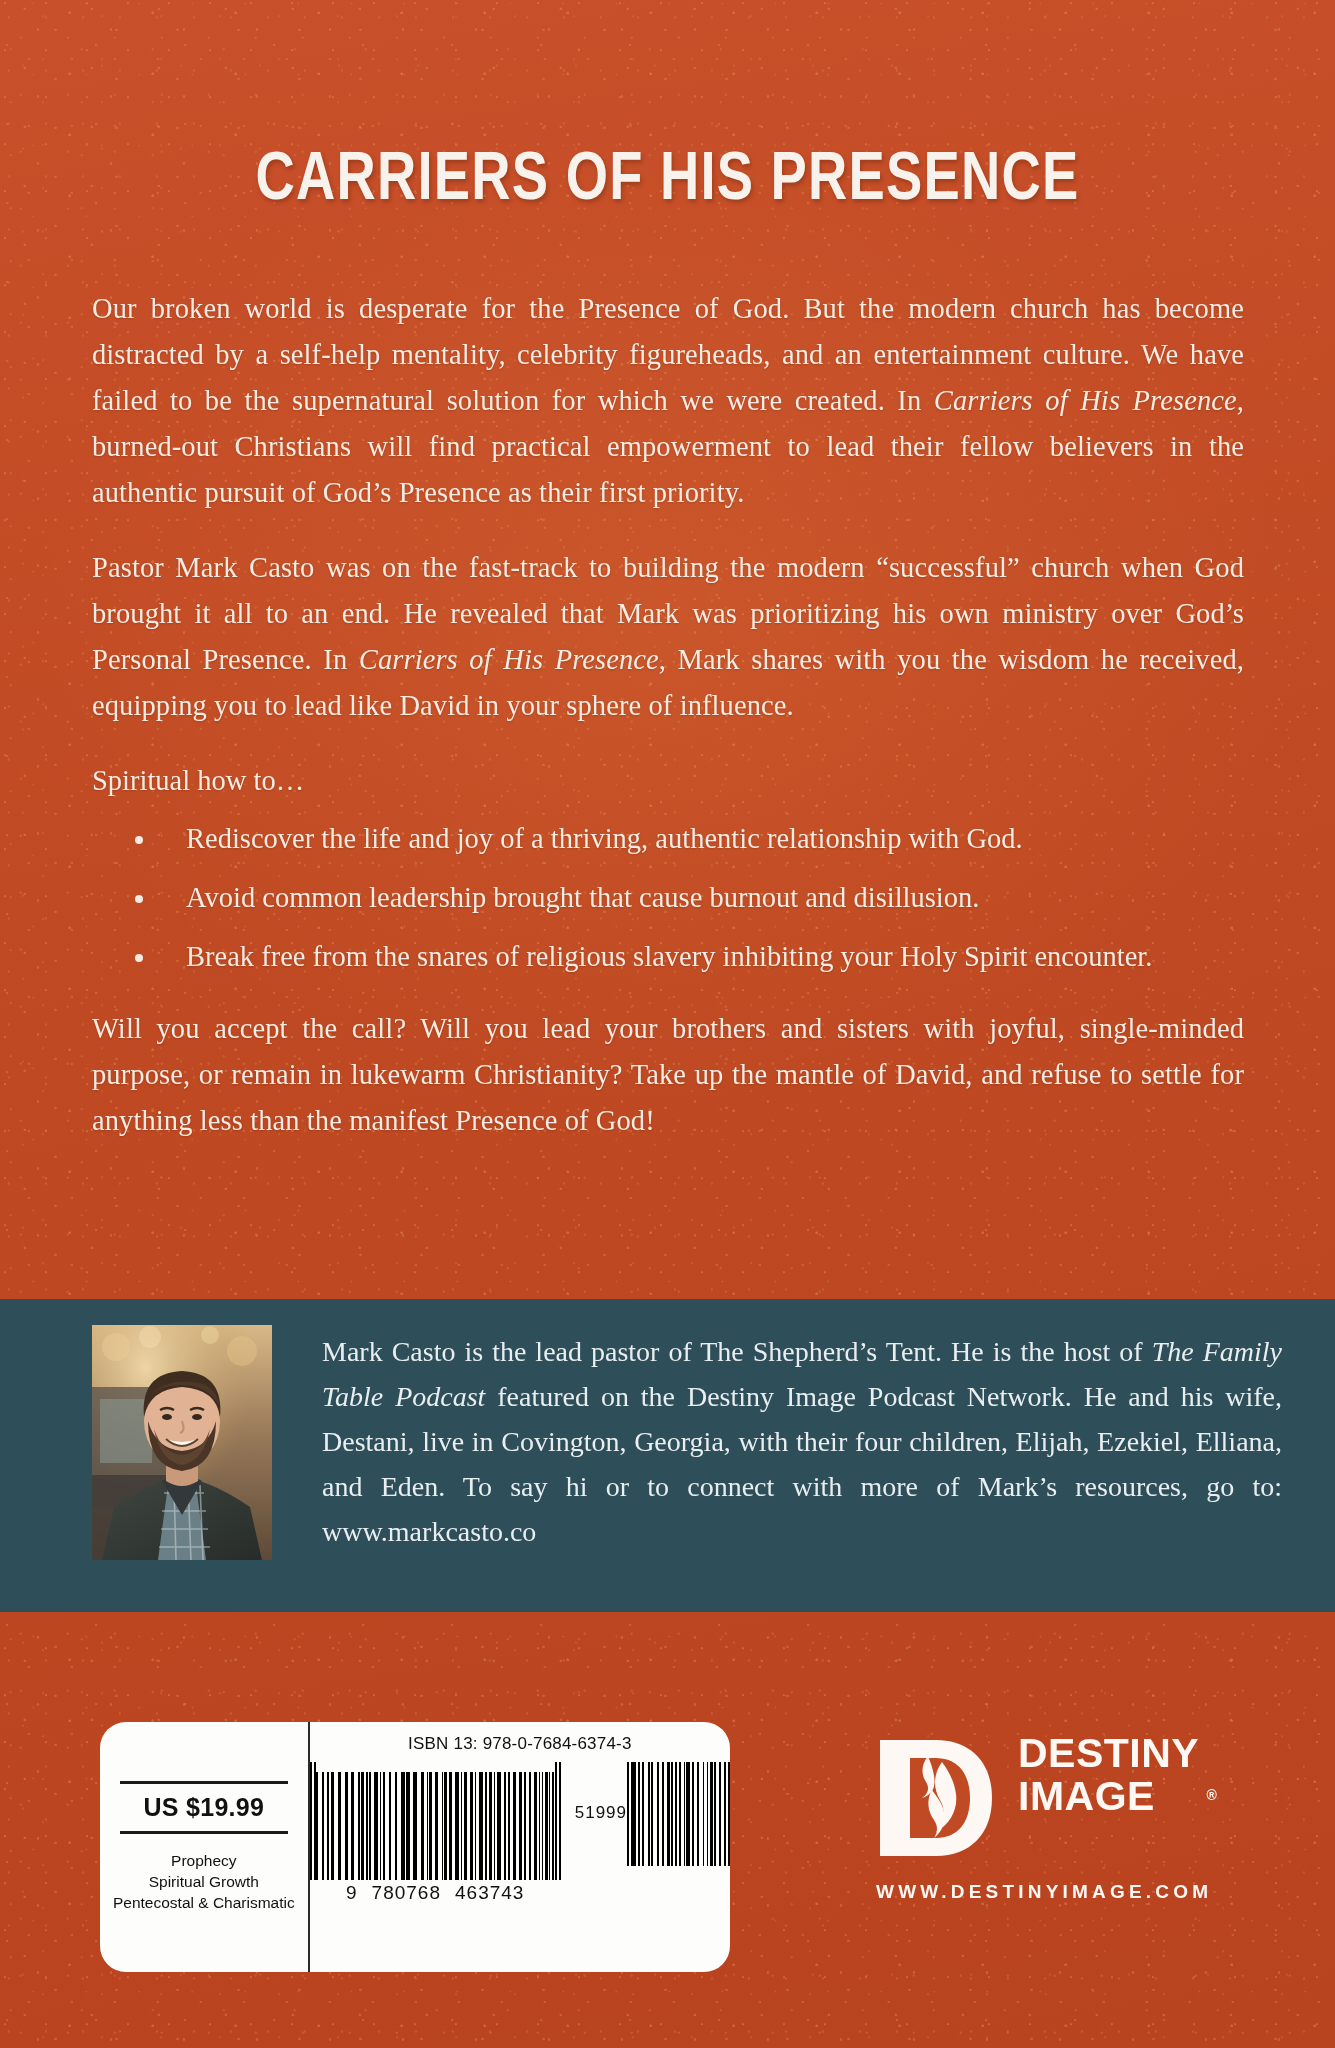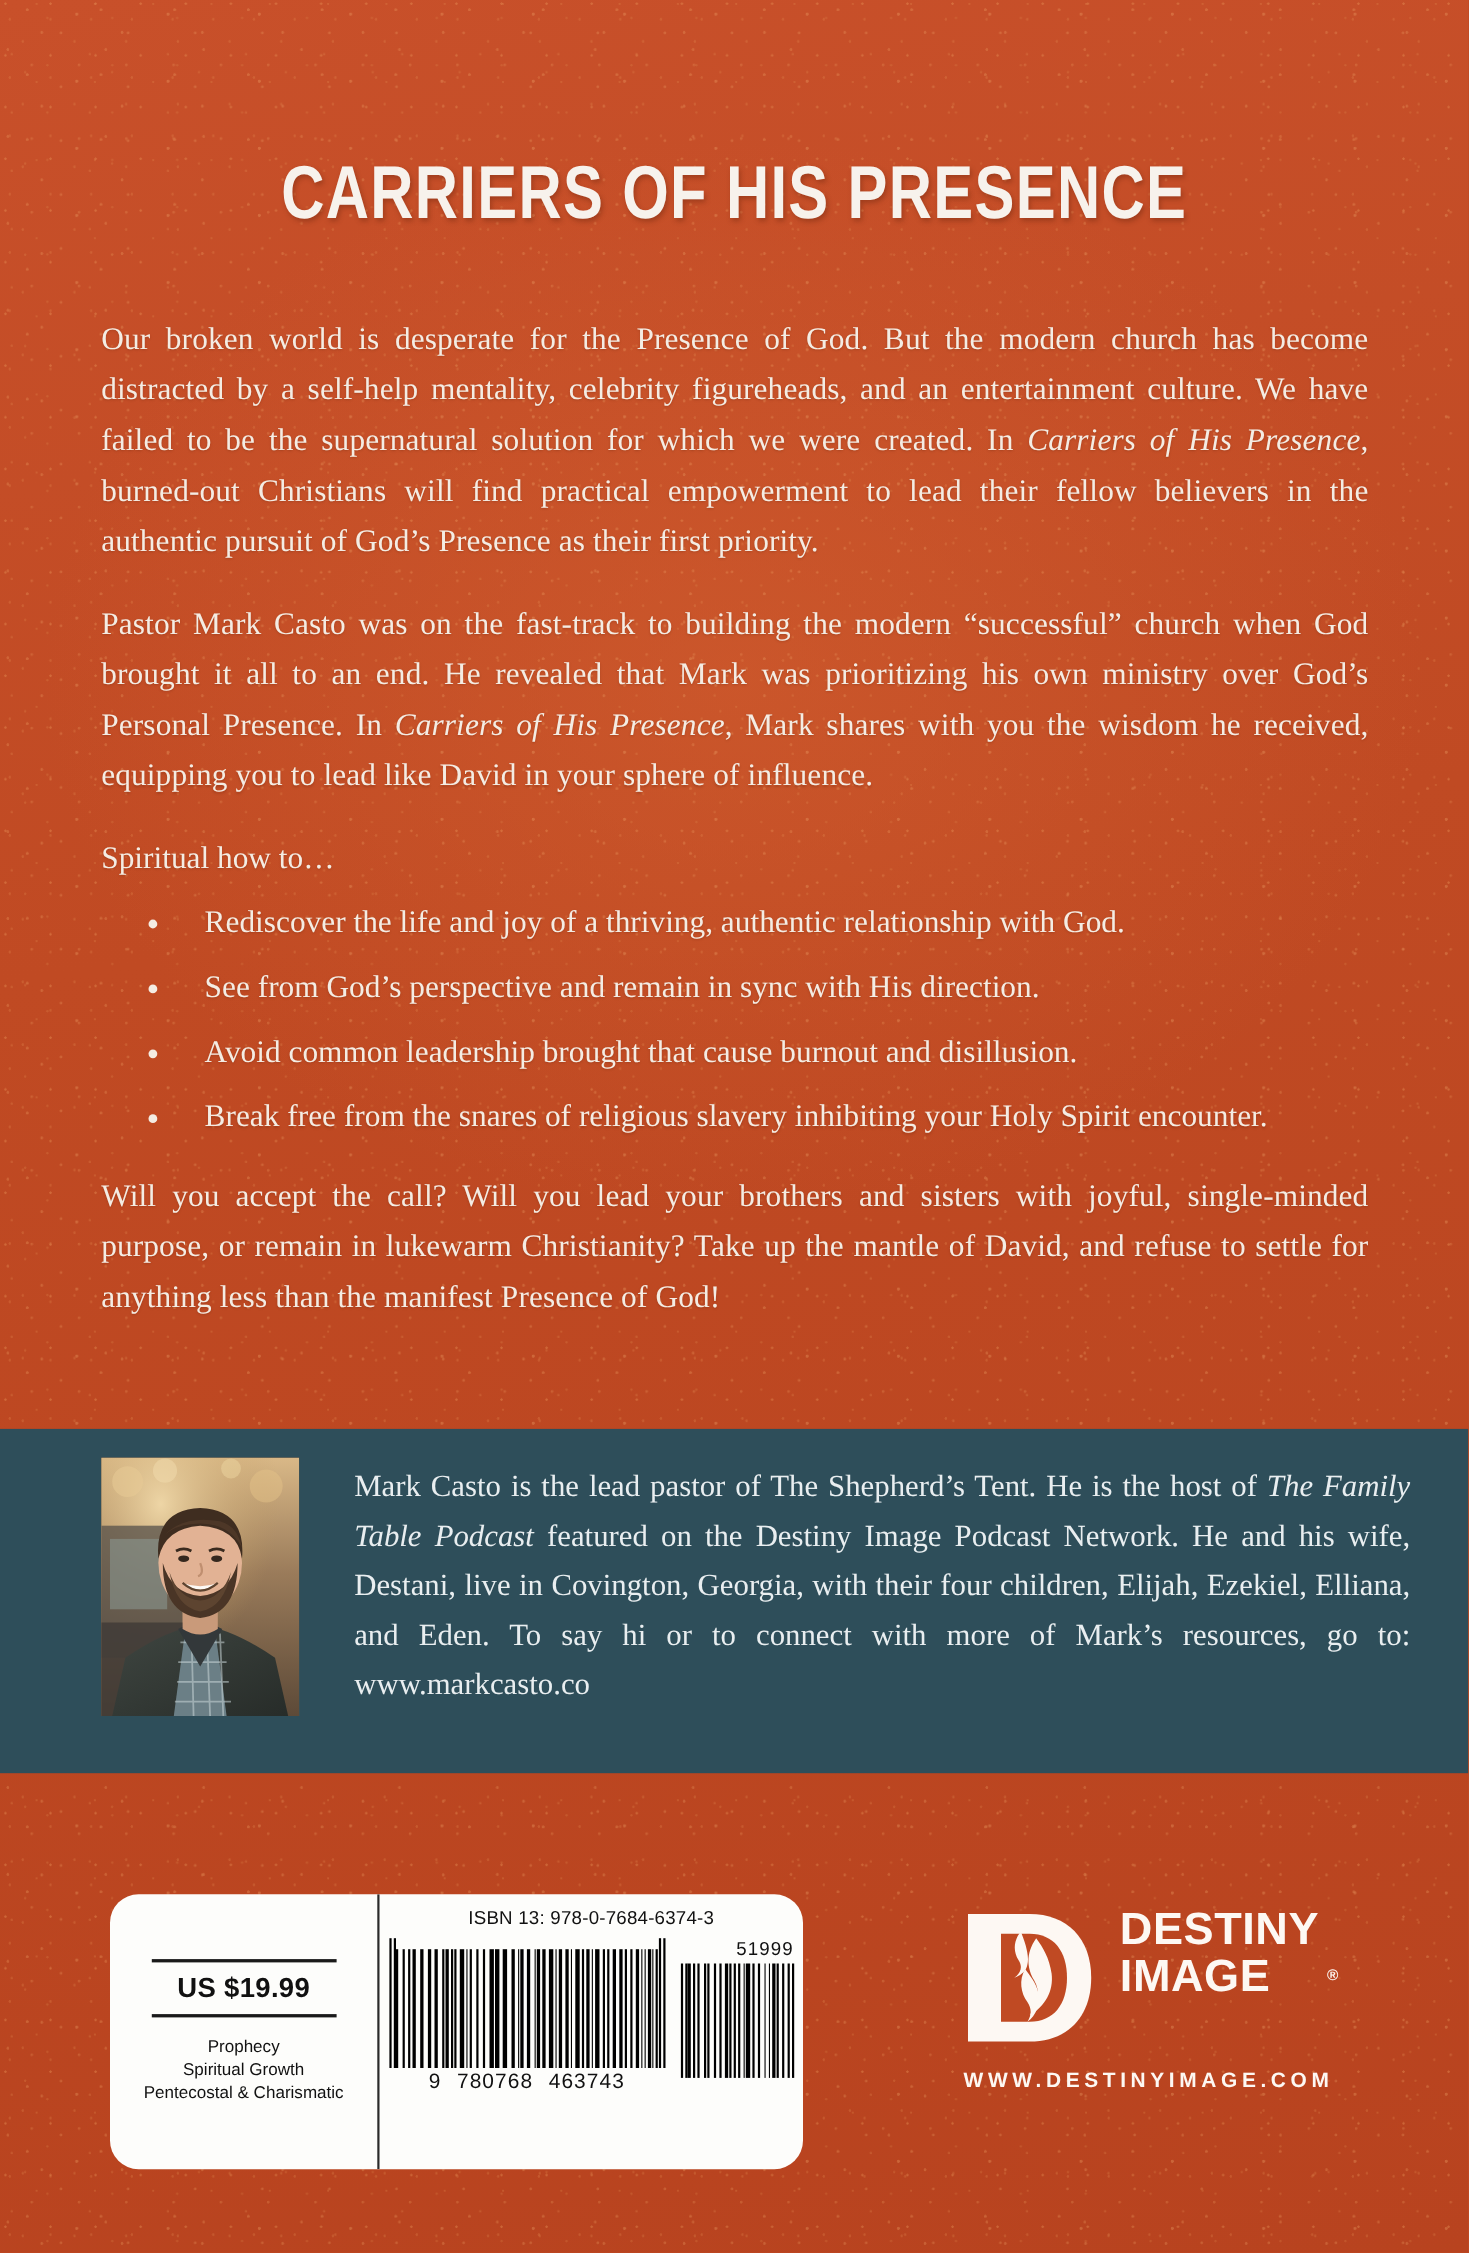--- a/index.html
+++ b/index.html
@@ -247,21 +247,21 @@
 
   .ean-digits {
     font-size: 19px;
     letter-spacing: 1px;
     margin-top: 2px;
     font-family: "Liberation Sans", sans-serif;
     display: flex;
     gap: 14px;
   }
 
-  .addon-col { display: flex; flex-direction: column; align-items: flex-end; }
+  .addon-col { display: flex; flex-direction: row; align-items: center; }
   .addon-digits {
     font-size: 17px;
     letter-spacing: 1px;
     margin-bottom: 3px;
   }
   .addon-bars { display: flex; align-items: flex-start; height: 104px; }
   .addon-bars span { display: block; background: #000; }
 
   
   .publisher {
@@ -316,21 +316,20 @@
   <div class="body-area">
 
     <p class="para"><span>Our broken world is desperate for the Presence of God. But the modern church has become distracted by a self-help mentality, celebrity figureheads, and an entertainment culture. We have failed to be the supernatural solution for which we were created. In </span><em>Carriers of His Presence</em><span>, burned-out Christians will find practical empowerment to lead their fellow believers in the authentic pursuit of God’s Presence as their first priority.</span></p>
 
     <p class="para"><span>Pastor Mark Casto was on the fast-track to building the modern “successful” church when God brought it all to an end. He revealed that Mark was prioritizing his own ministry over God’s Personal Presence. In </span><em>Carriers of His Presence</em><span>, Mark shares with you the wisdom he received, equipping you to lead like David in your sphere of influence.</span></p>
 
     <p class="discover">Spiritual how to…</p>
 
     <ul class="bullets">
       <li>Rediscover the life and joy of a thriving, authentic relationship with God.</li>
-      <li>See from God’s perspective and remain in sync with His direction.</li>
       <li>Avoid common leadership brought that cause burnout and disillusion.</li>
       <li>Break free from the snares of religious slavery inhibiting your Holy Spirit encounter.</li>
     </ul>
 
     <p class="para">Will you accept the call? Will you lead your brothers and sisters with joyful, single-minded purpose, or remain in lukewarm Christianity? Take up the mantle of David, and refuse to settle for anything less than the manifest Presence of God!</p>
   </div>
 
   <div class="author-band">
 
     <div class="author-photo">

